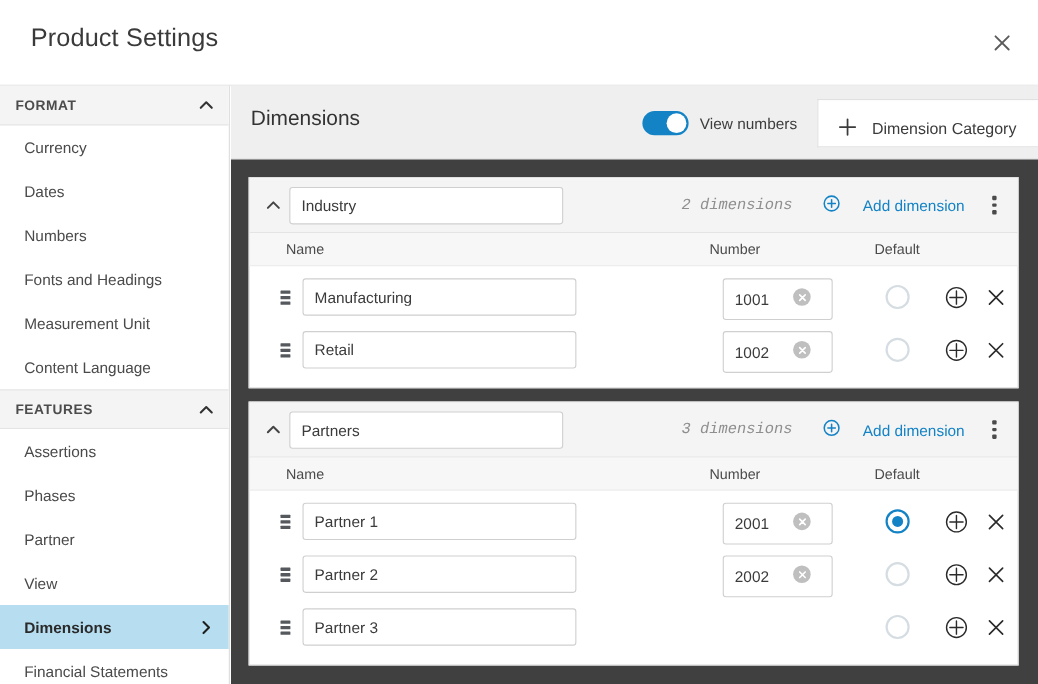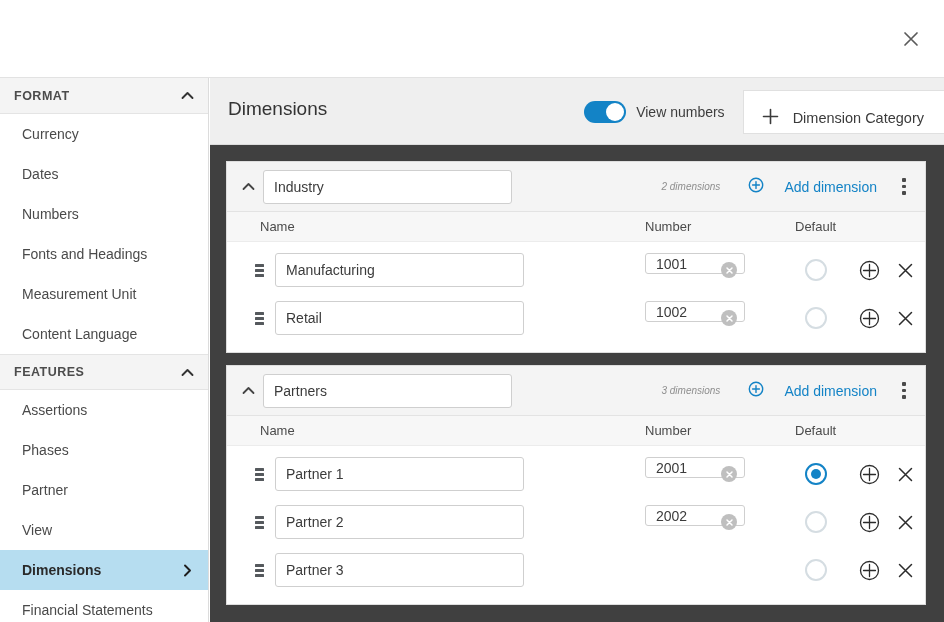--- a/index.html
+++ b/index.html
@@ -198,24 +198,25 @@
     border-radius: 3px;
     background: #ffffff;
     padding: 0 10px;
     font-size: 14px;
     color: #3b3b3b;
     font-family: "Liberation Sans", sans-serif;
     outline: none;
   }
   .card-count {
     margin-left: auto;
-    font-size: 10px;
+    font-size: 14px;
     font-style: italic;
     color: #8e8e8e;
     padding-right: 28px;
+    font-family: Liberation Mono, monospace;
   }
   .add-dim {
     display: flex;
     align-items: center;
     gap: 20px;
     color: #1383c6;
     font-size: 14px;
     cursor: pointer;
     padding-right: 18px;
   }
@@ -282,29 +283,30 @@
     outline: none;
   }
   .num-wrap {
     position: absolute;
     left: 418px;
     width: 100px;
     height: 34px;
   }
   .num-input {
     width: 100px;
-    height: 21px;
+    height: 38px;
     border: 1px solid #cfcfcf;
     border-radius: 3px;
     padding: 0 28px 0 10px;
     font-size: 14px;
     color: #3b3b3b;
     background: #ffffff;
     font-family: "Liberation Sans", sans-serif;
     outline: none;
+    margin-left: 12px;
   }
   .num-clear {
     position: absolute;
     right: 8px; top: 9px;
     width: 16px; height: 16px;
     border-radius: 50%;
     background: #bfbfbf;
     cursor: pointer;
     display: flex; align-items: center; justify-content: center;
   }
@@ -344,20 +346,21 @@
     cursor: pointer;
     display: flex; align-items: center; justify-content: center;
   }
 </style>
 </head>
 <body>
 
 <div id="app">
 
   <div class="topbar">
+    <div class="page-title">Product Settings</div>
     <div class="close-btn">
       <svg width="20" height="20" viewBox="0 0 20 20" aria-hidden="true">
         <path d="M4 4 L16 16 M16 4 L4 16" stroke="#5b5b5b" stroke-width="1.7" fill="none" stroke-linecap="round"></path>
       </svg>
     </div>
   </div>
 
   <div class="sidebar">
 
     <div class="side-group-head">

